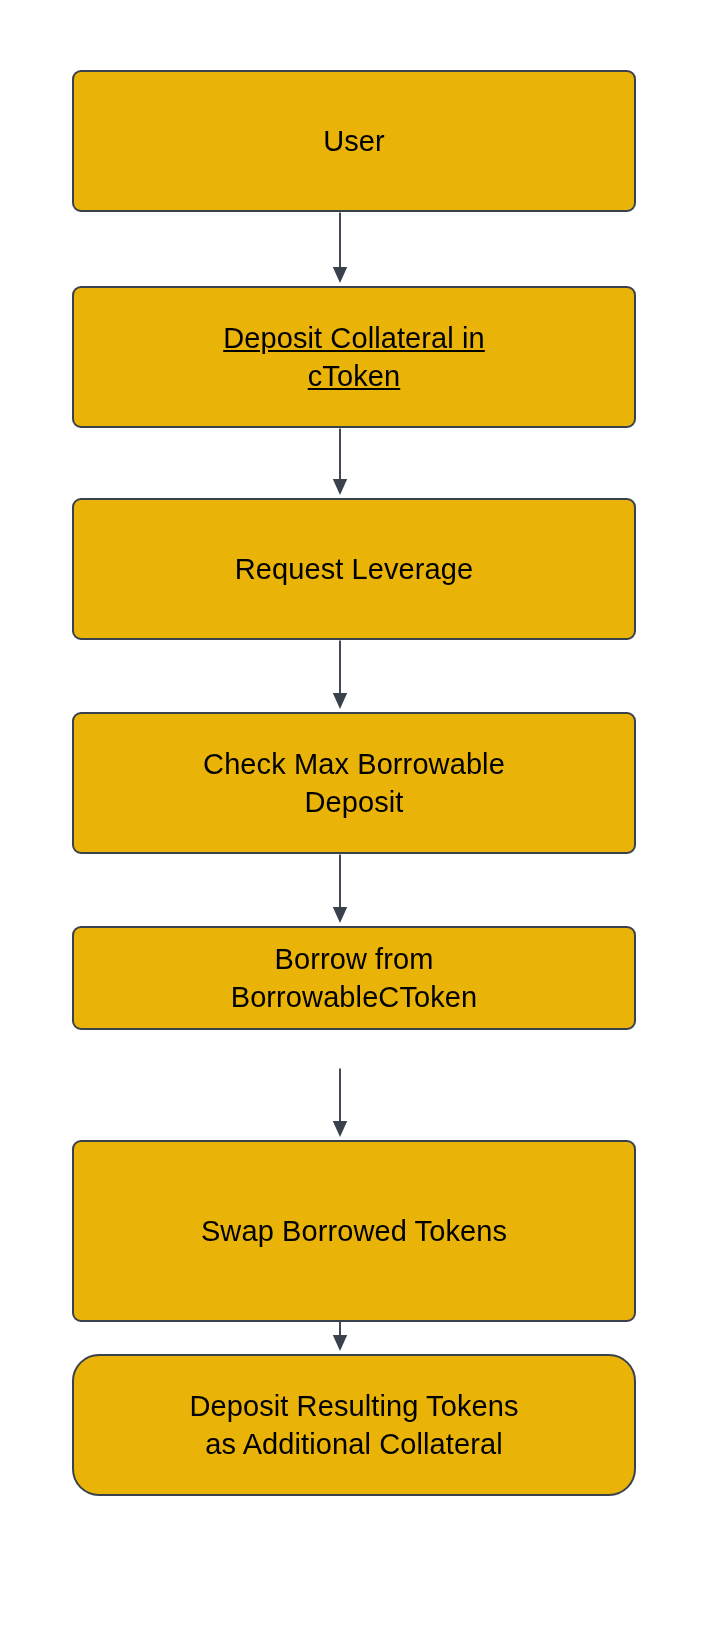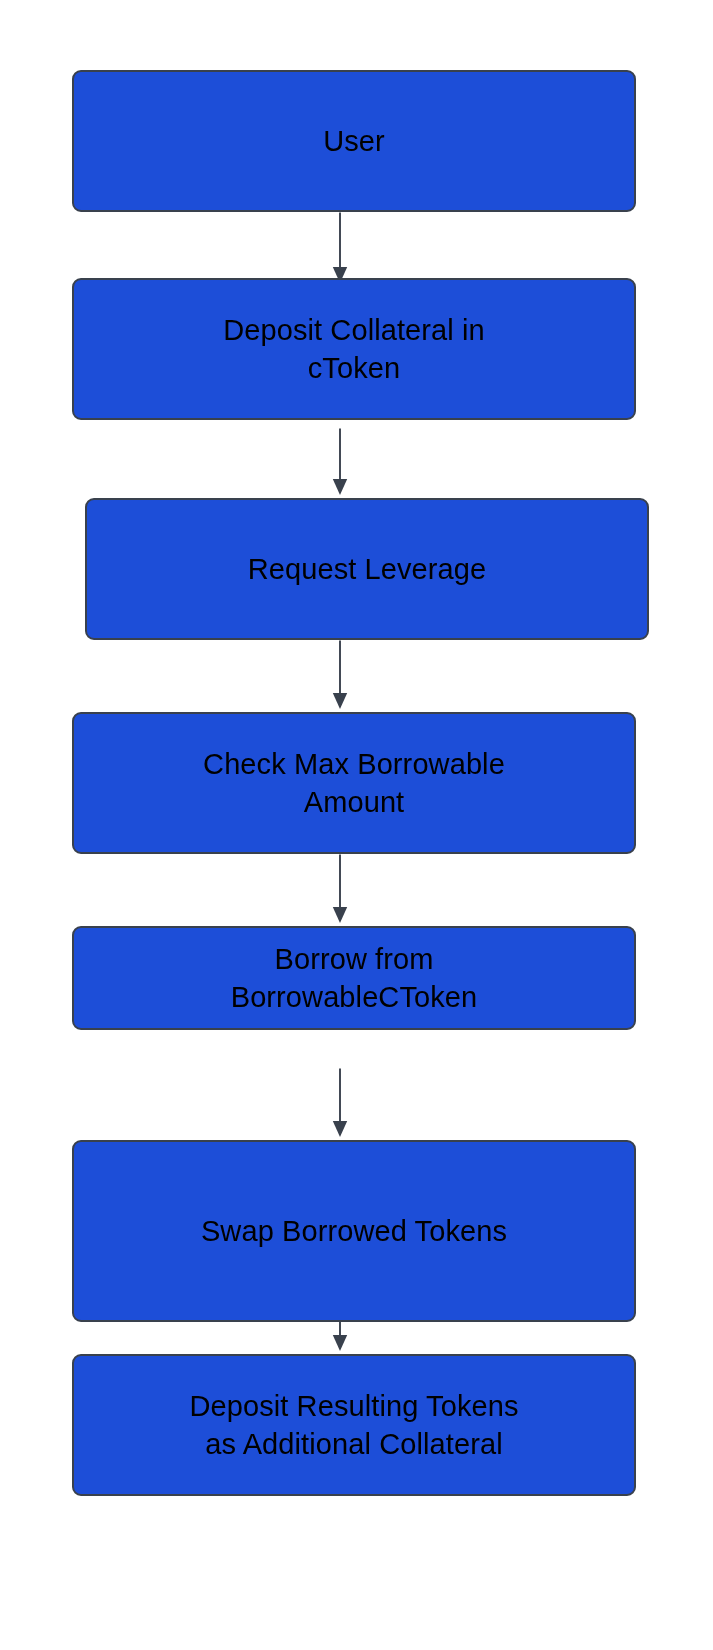--- a/index.html
+++ b/index.html
@@ -17,21 +17,21 @@
     position: relative;
     width: 713px;
     height: 1650px;
     background: #ffffff;
   }
   .node {
     position: absolute;
     left: 72px;
     width: 564px;
     box-sizing: border-box;
-    background: #1d4ed8;
+    background: #eab308;
     border: 2.5px solid #39414d;
     border-radius: 9px;
     display: flex;
     align-items: center;
     justify-content: center;
     text-align: center;
   }
   .node-label {
     font-family: "Liberation Sans", sans-serif;
     font-size: 29px;
@@ -69,41 +69,41 @@
       <line x1="340" y1="854.5" x2="340" y2="921" marker-end="url(#arrowhead)"></line>
       <line x1="340" y1="1068.5" x2="340" y2="1135" marker-end="url(#arrowhead)"></line>
       <line x1="340" y1="1282.5" x2="340" y2="1349" marker-end="url(#arrowhead)"></line>
     </g>
   </svg>
 
   <div class="node" style="top:70px; height:142px;">
     <span class="node-label">User</span>
   </div>
 
-  <div class="node" style="top:278px; height:142px;">
+  <div class="node" style="top:286px; height:142px;text-decoration:underline;">
     <span class="node-label">Deposit Collateral in
 cToken</span>
   </div>
 
-  <div class="node" style="top:498px; height:142px;margin-left:13px;">
+  <div class="node" style="top:498px; height:142px;">
     <span class="node-label">Request Leverage</span>
   </div>
 
   <div class="node" style="top:712px; height:142px;">
     <span class="node-label">Check Max Borrowable
-Amount</span>
+Deposit</span>
   </div>
 
   <div class="node" style="top:926px; height:104px;">
     <span class="node-label">Borrow from
 BorrowableCToken</span>
   </div>
 
   <div class="node" style="top:1140px; height:182px;">
     <span class="node-label">Swap Borrowed Tokens</span>
   </div>
 
-  <div class="node" style="top:1354px; height:142px;">
+  <div class="node" style="top:1354px; height:142px;border-radius:27px;">
     <span class="node-label">Deposit Resulting Tokens
 as Additional Collateral</span>
   </div>
 
 </div>
 
 </body></html>

